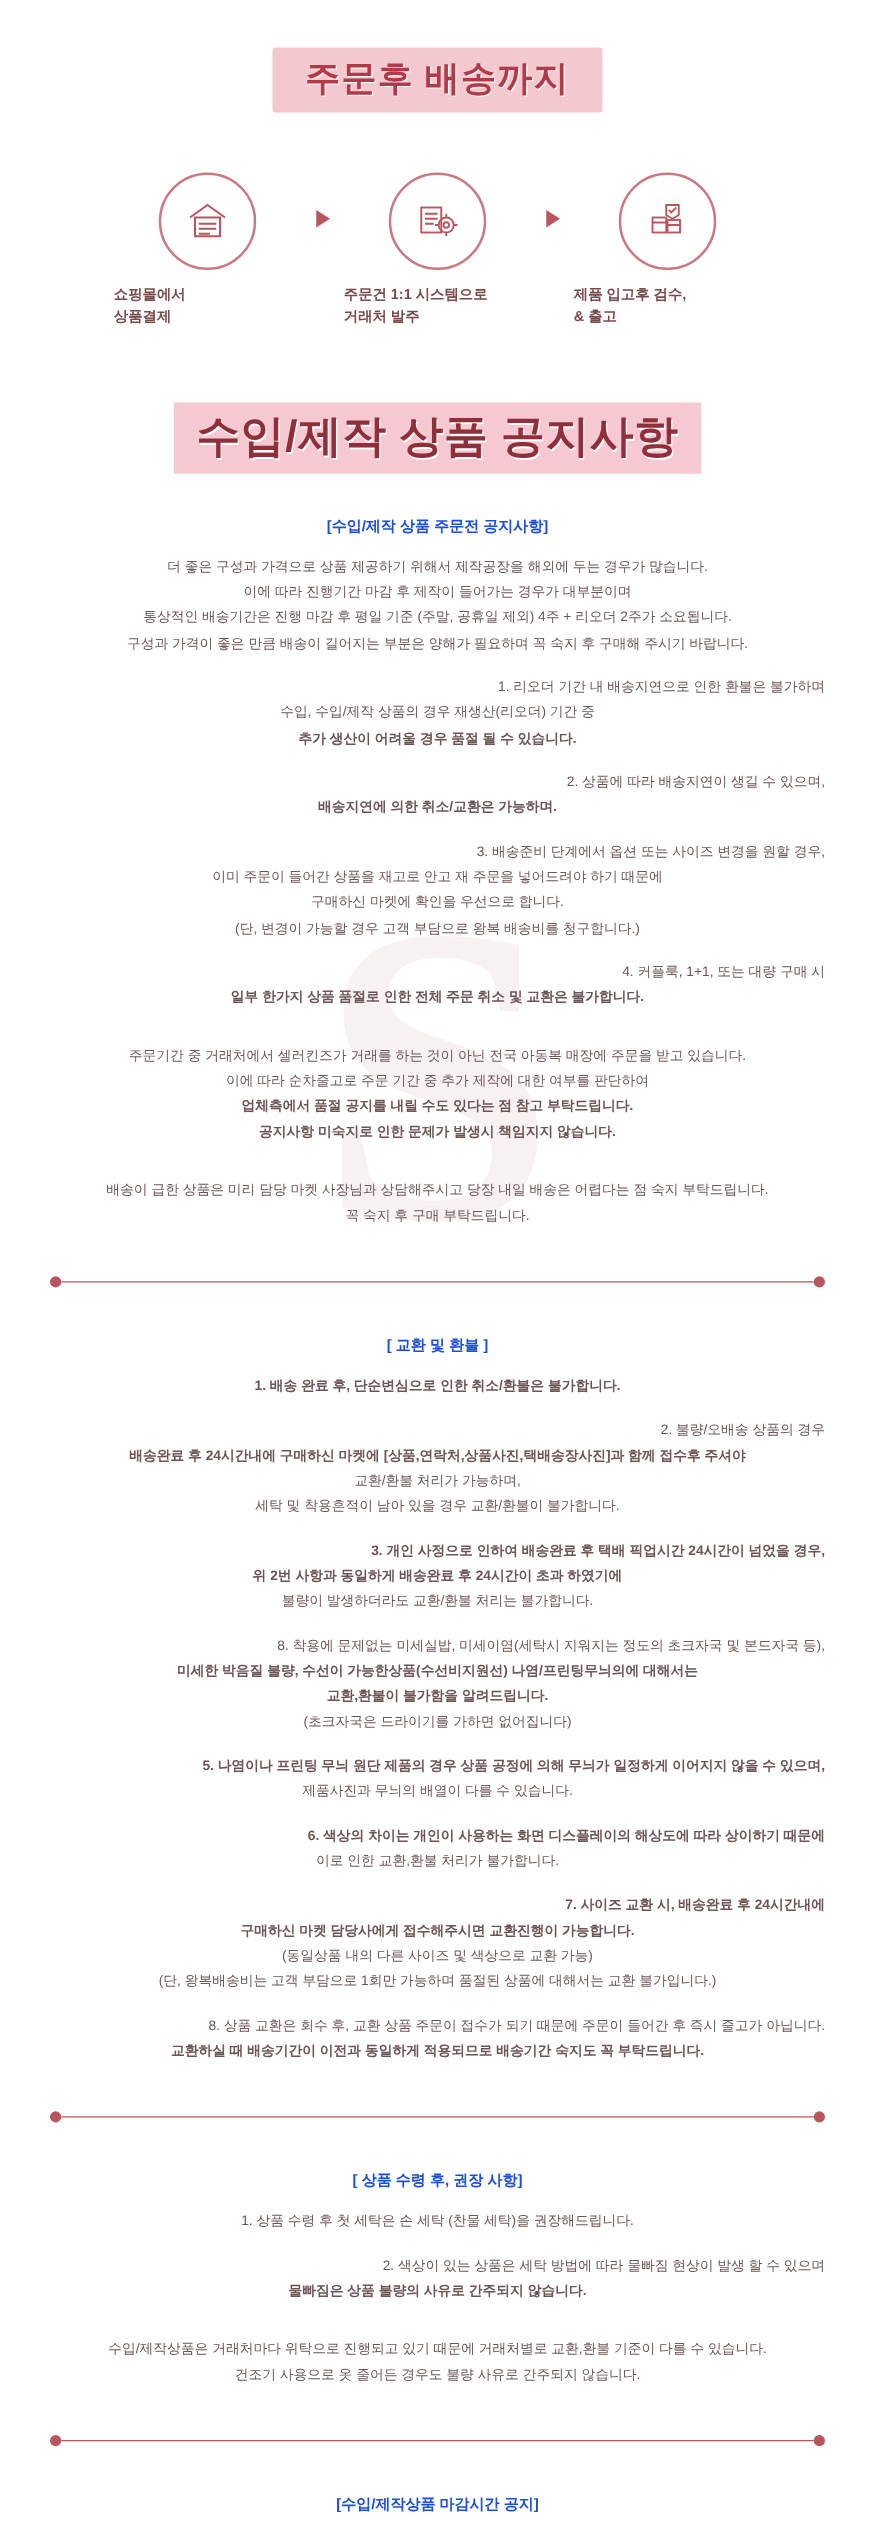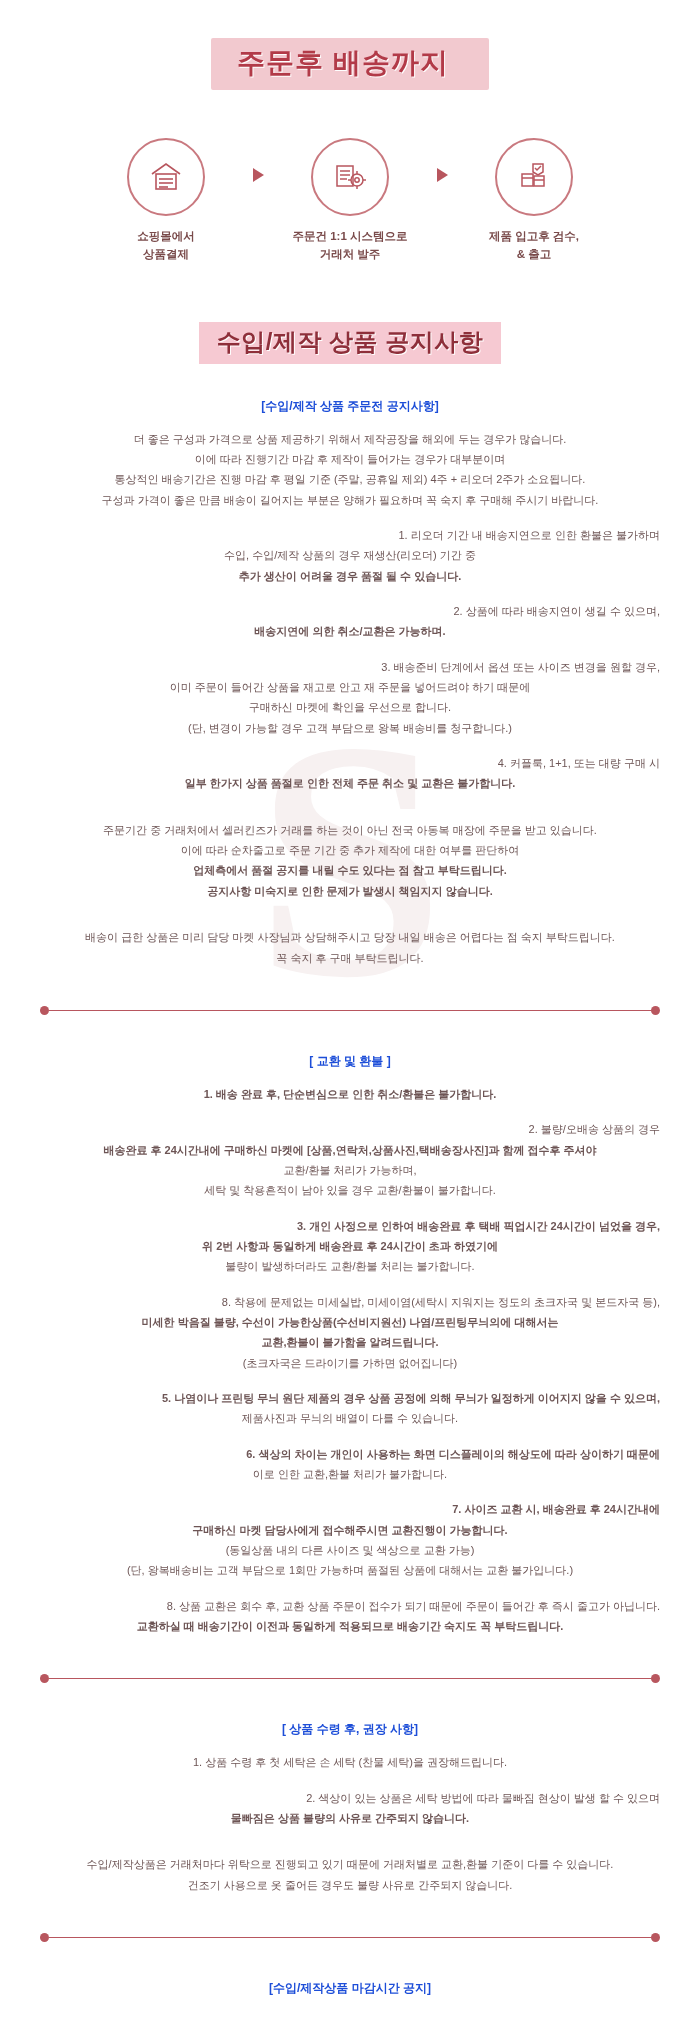--- a/index.html
+++ b/index.html
@@ -31,42 +31,41 @@
     user-select:none;
     font-family:"Liberation Serif","DejaVu Serif",serif;
   }
   .content{position:relative;z-index:2;}
 
   
   .header-wrap{padding-top:38px;text-align:center;}
   .title-banner{
     display:inline-block;
     background:#f2c9cf;
-    padding:6px 40px 8px 26px;
+    padding:6px 26px 8px 26px;
     border-radius:2px;
   }
   .title-banner .t{
     font-size:28px;
     font-weight:700;
     color:#b23a48;
     letter-spacing:1px;
     text-shadow:1px 1px 0 #ffffff;
   }
 
   
   .steps{
     margin-top:48px;
     display:flex;
     justify-content:center;
     align-items:flex-start;
     gap:0px;
   }
   .step{
     width:150px;
-    text-align:center;
   }
   .circle{
     width:74px;height:74px;
     border:2px solid #c9797f;
     border-radius:50%;
     margin:0 auto;
     display:flex;align-items:center;justify-content:center;
     background:#fff;
   }
   .circle svg{display:block;}
@@ -93,21 +92,21 @@
   .section-title-wrap{
     margin-top:58px;
     text-align:center;
   }
   .section-title-band{
     display:inline-block;
     background:#f6c9d2;
     padding:4px 18px 6px 18px;
   }
   .section-title-band .st{
-    font-size:24px;
+    font-size:35px;
     font-weight:700;
     color:#8e2f3a;
     letter-spacing:0.5px;
     text-shadow:1px 1px 0 #ffffff;
   }
 
   
   .block{
     text-align:center;
     margin:0 auto;

